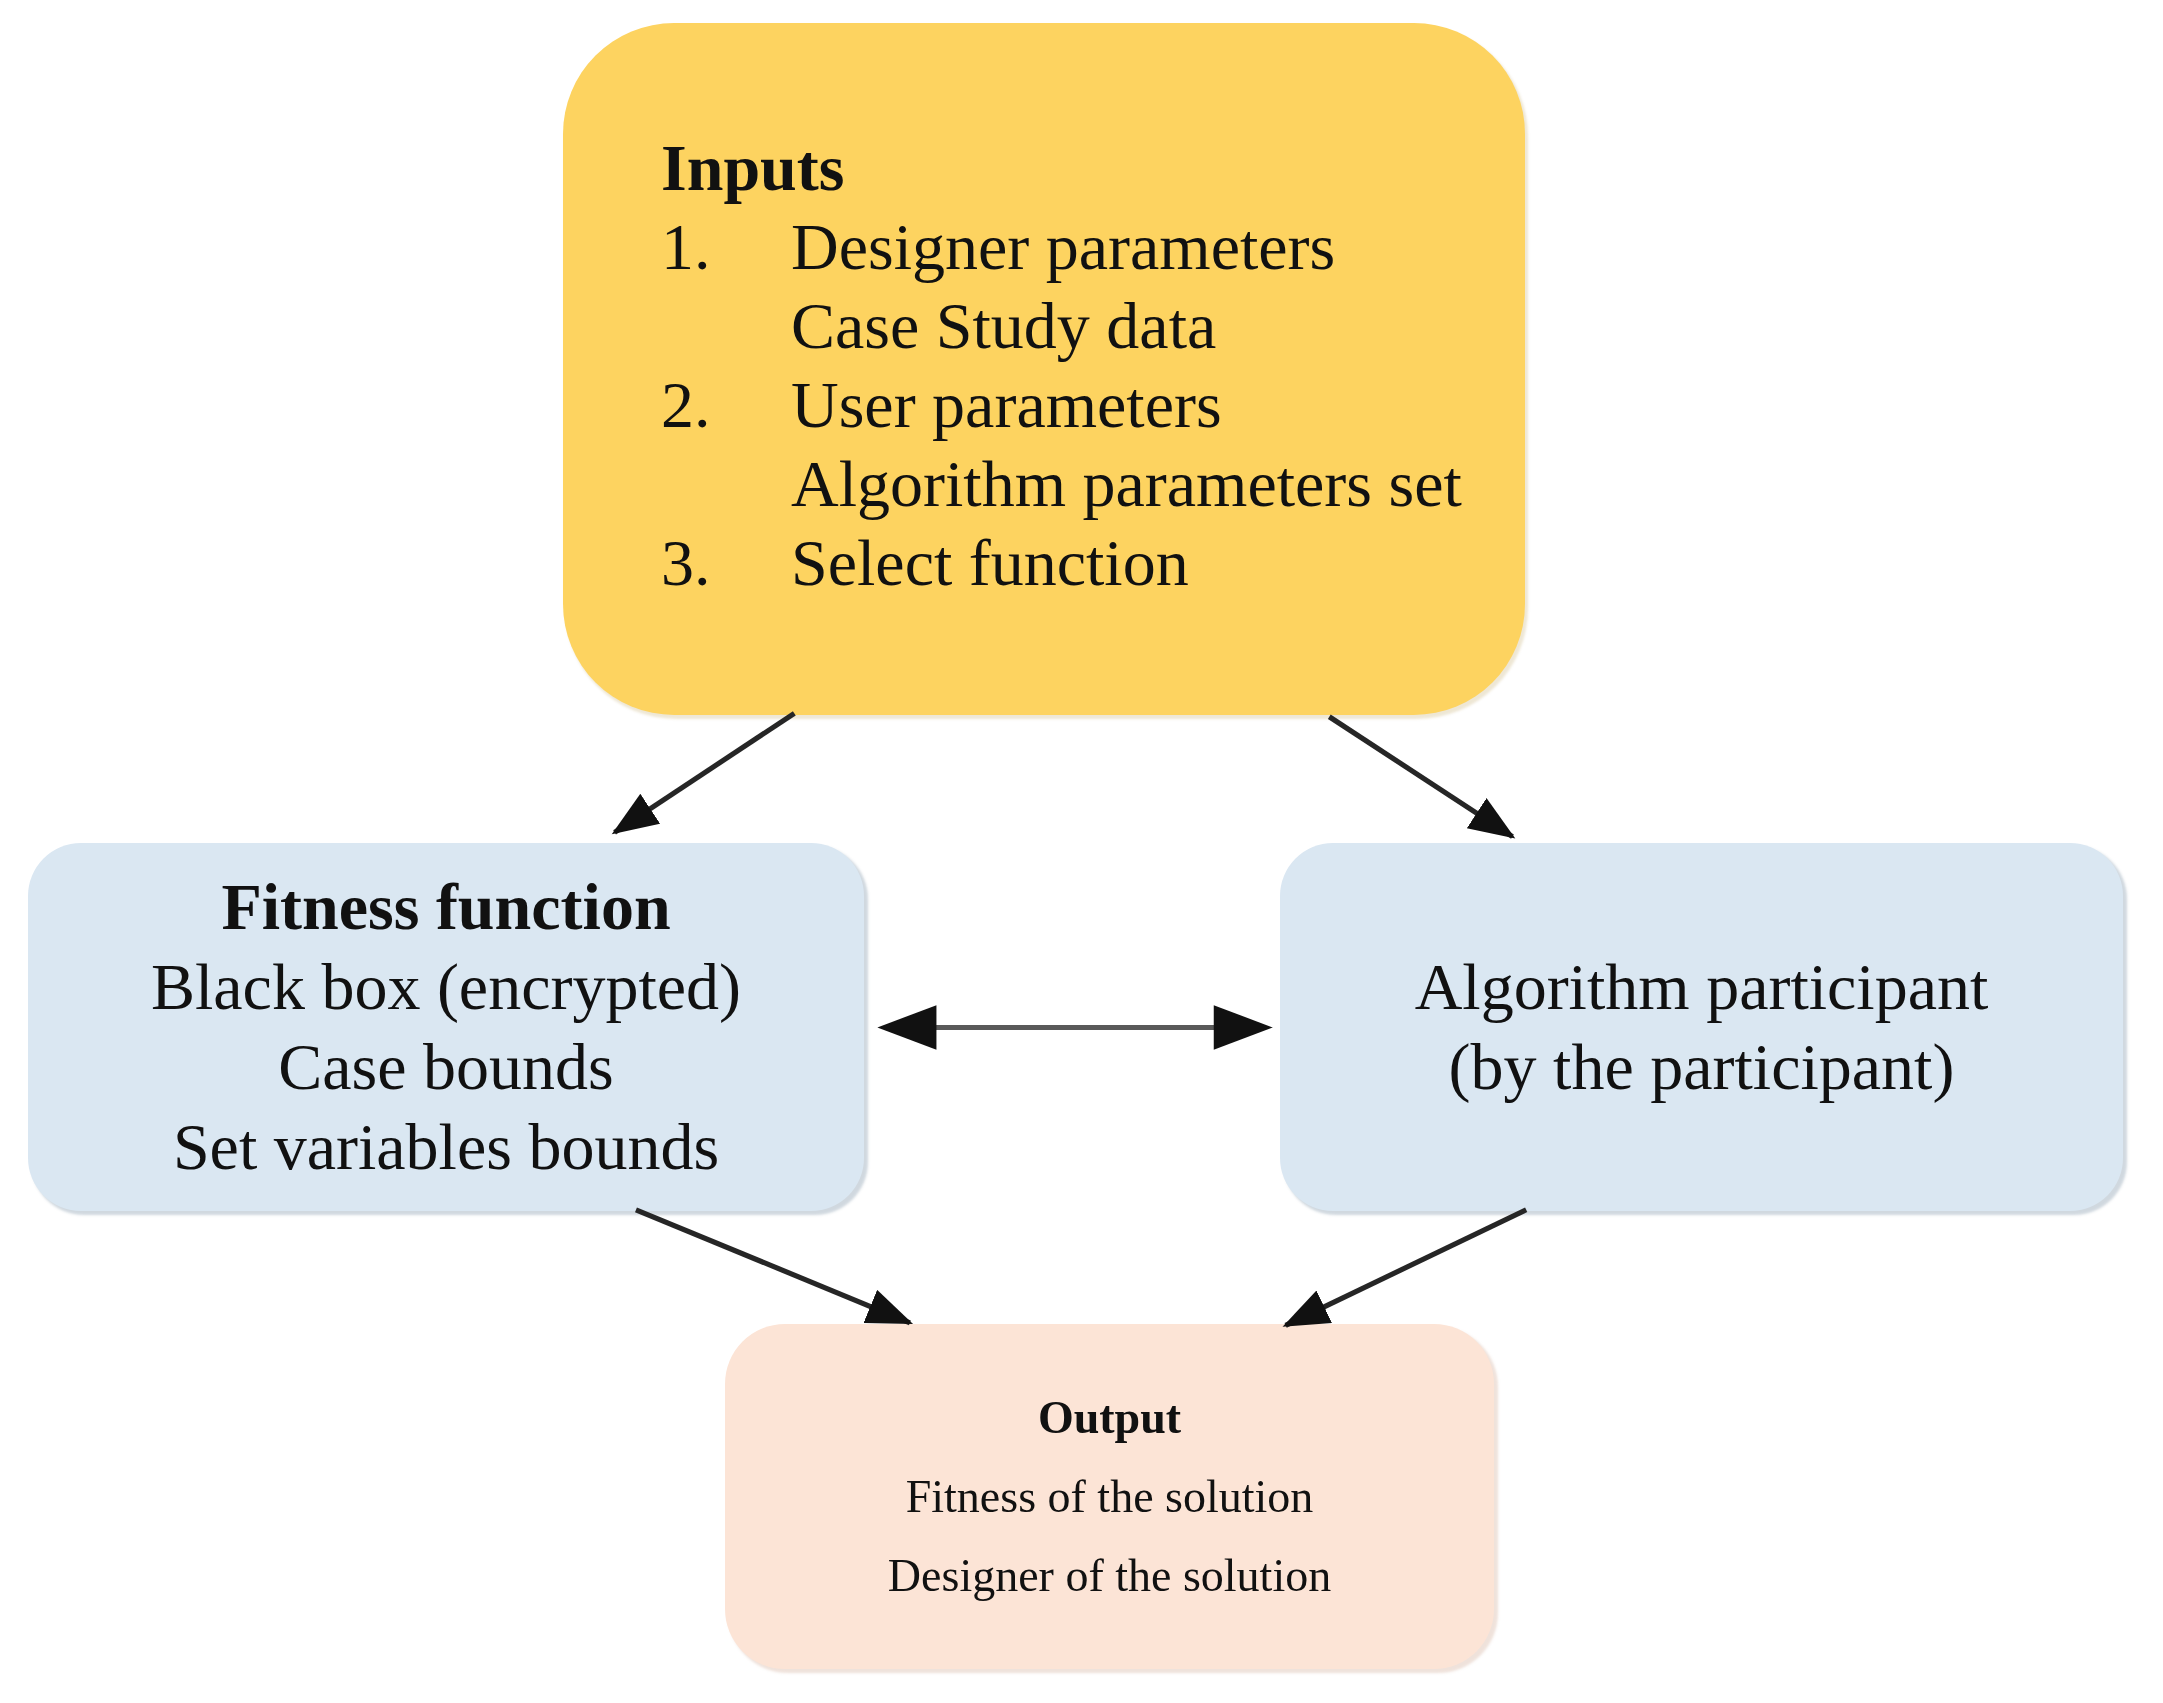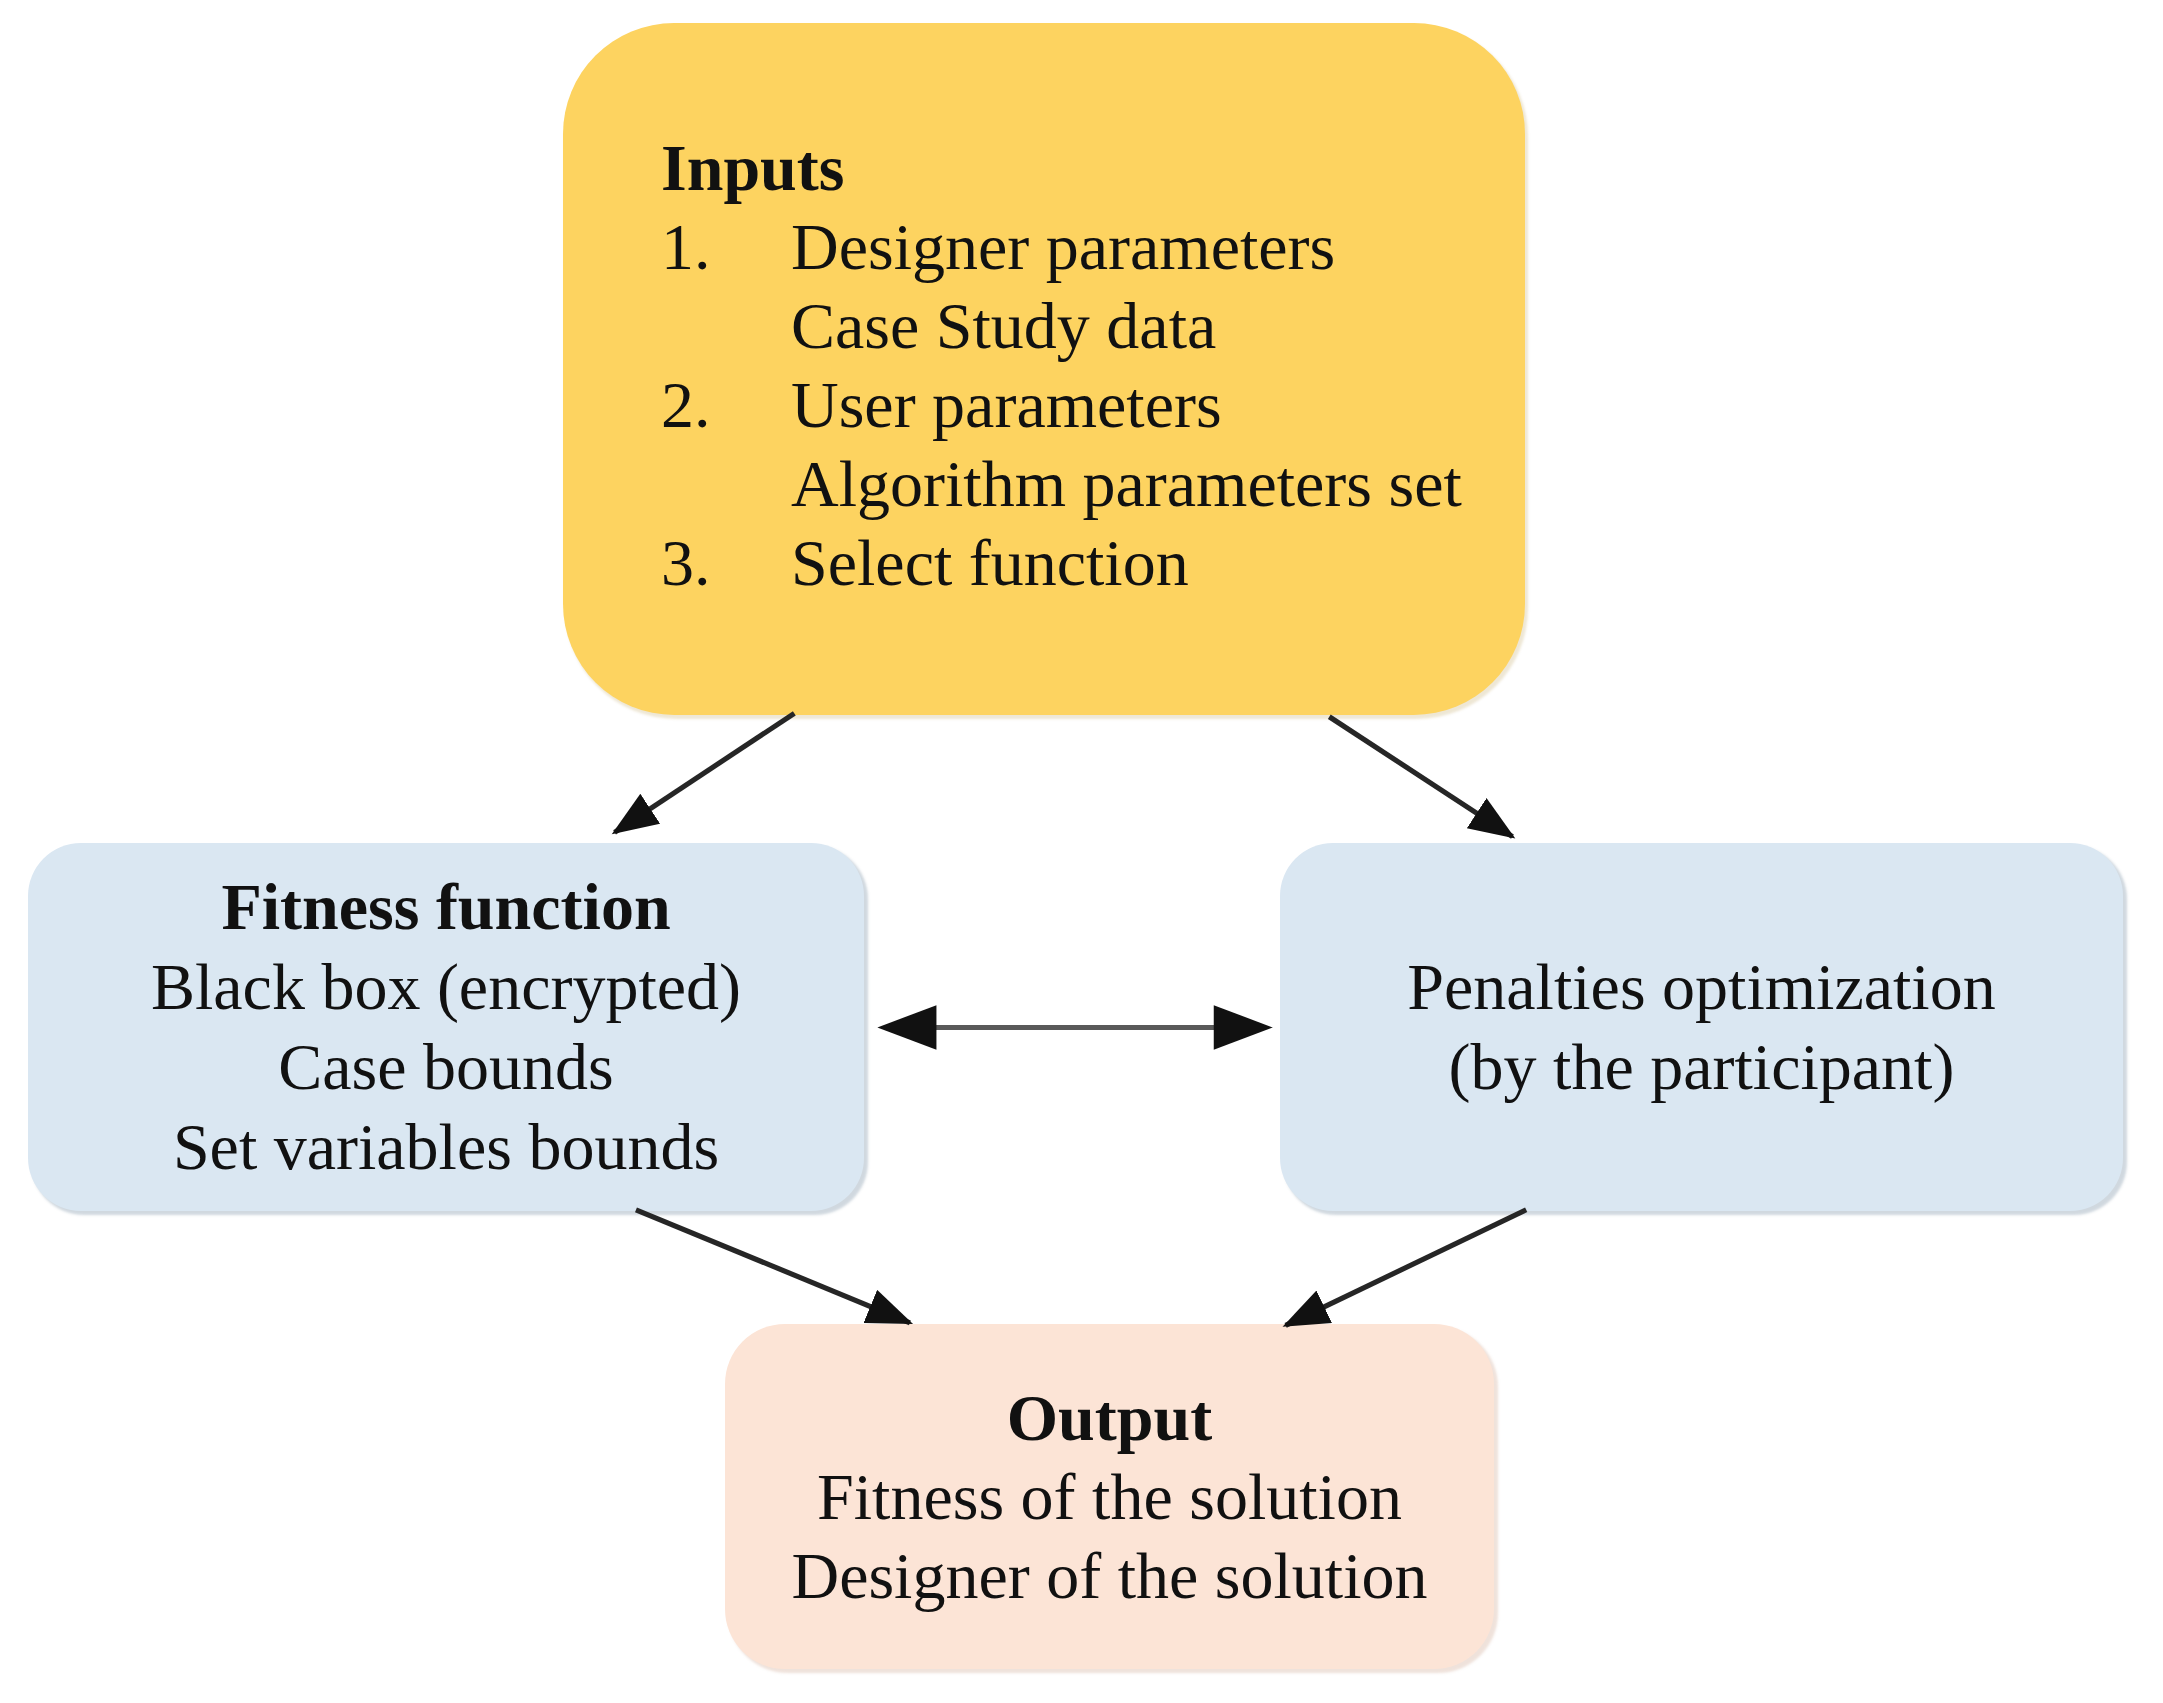--- a/index.html
+++ b/index.html
@@ -69,21 +69,21 @@
     top: 1324px;
     width: 769px;
     height: 345px;
     background: #FCE4D6;
     border-radius: 60px;
     box-shadow: 3.4px 3.4px 2.6px rgba(190, 140, 110, 0.25);
     display: flex;
     flex-direction: column;
     justify-content: center;
     text-align: center;
-    font-size: 66px;
+    font-size: 46px;
     line-height: 79px;
   }
   #arrow-layer {
     position: absolute;
     left: 0;
     top: 0;
     width: 2163px;
     height: 1704px;
     pointer-events: none;
   }
@@ -132,21 +132,21 @@
   </div>
 
   <div class="box box-blue box-fitness">
     <div class="box-title">Fitness function</div>
     <div>Black box (encrypted)</div>
     <div>Case bounds</div>
     <div>Set variables bounds</div>
   </div>
 
   <div class="box box-blue box-algorithm">
-    <div>Penalties optimization</div>
+    <div>Algorithm participant</div>
     <div>(by the participant)</div>
   </div>
 
   <div class="box box-output">
     <div class="box-title">Output</div>
     <div>Fitness of the solution</div>
     <div>Designer of the solution</div>
   </div>
 
   <svg id="arrow-layer" viewBox="0 0 2527 1990" xmlns="http://www.w3.org/2000/svg">

